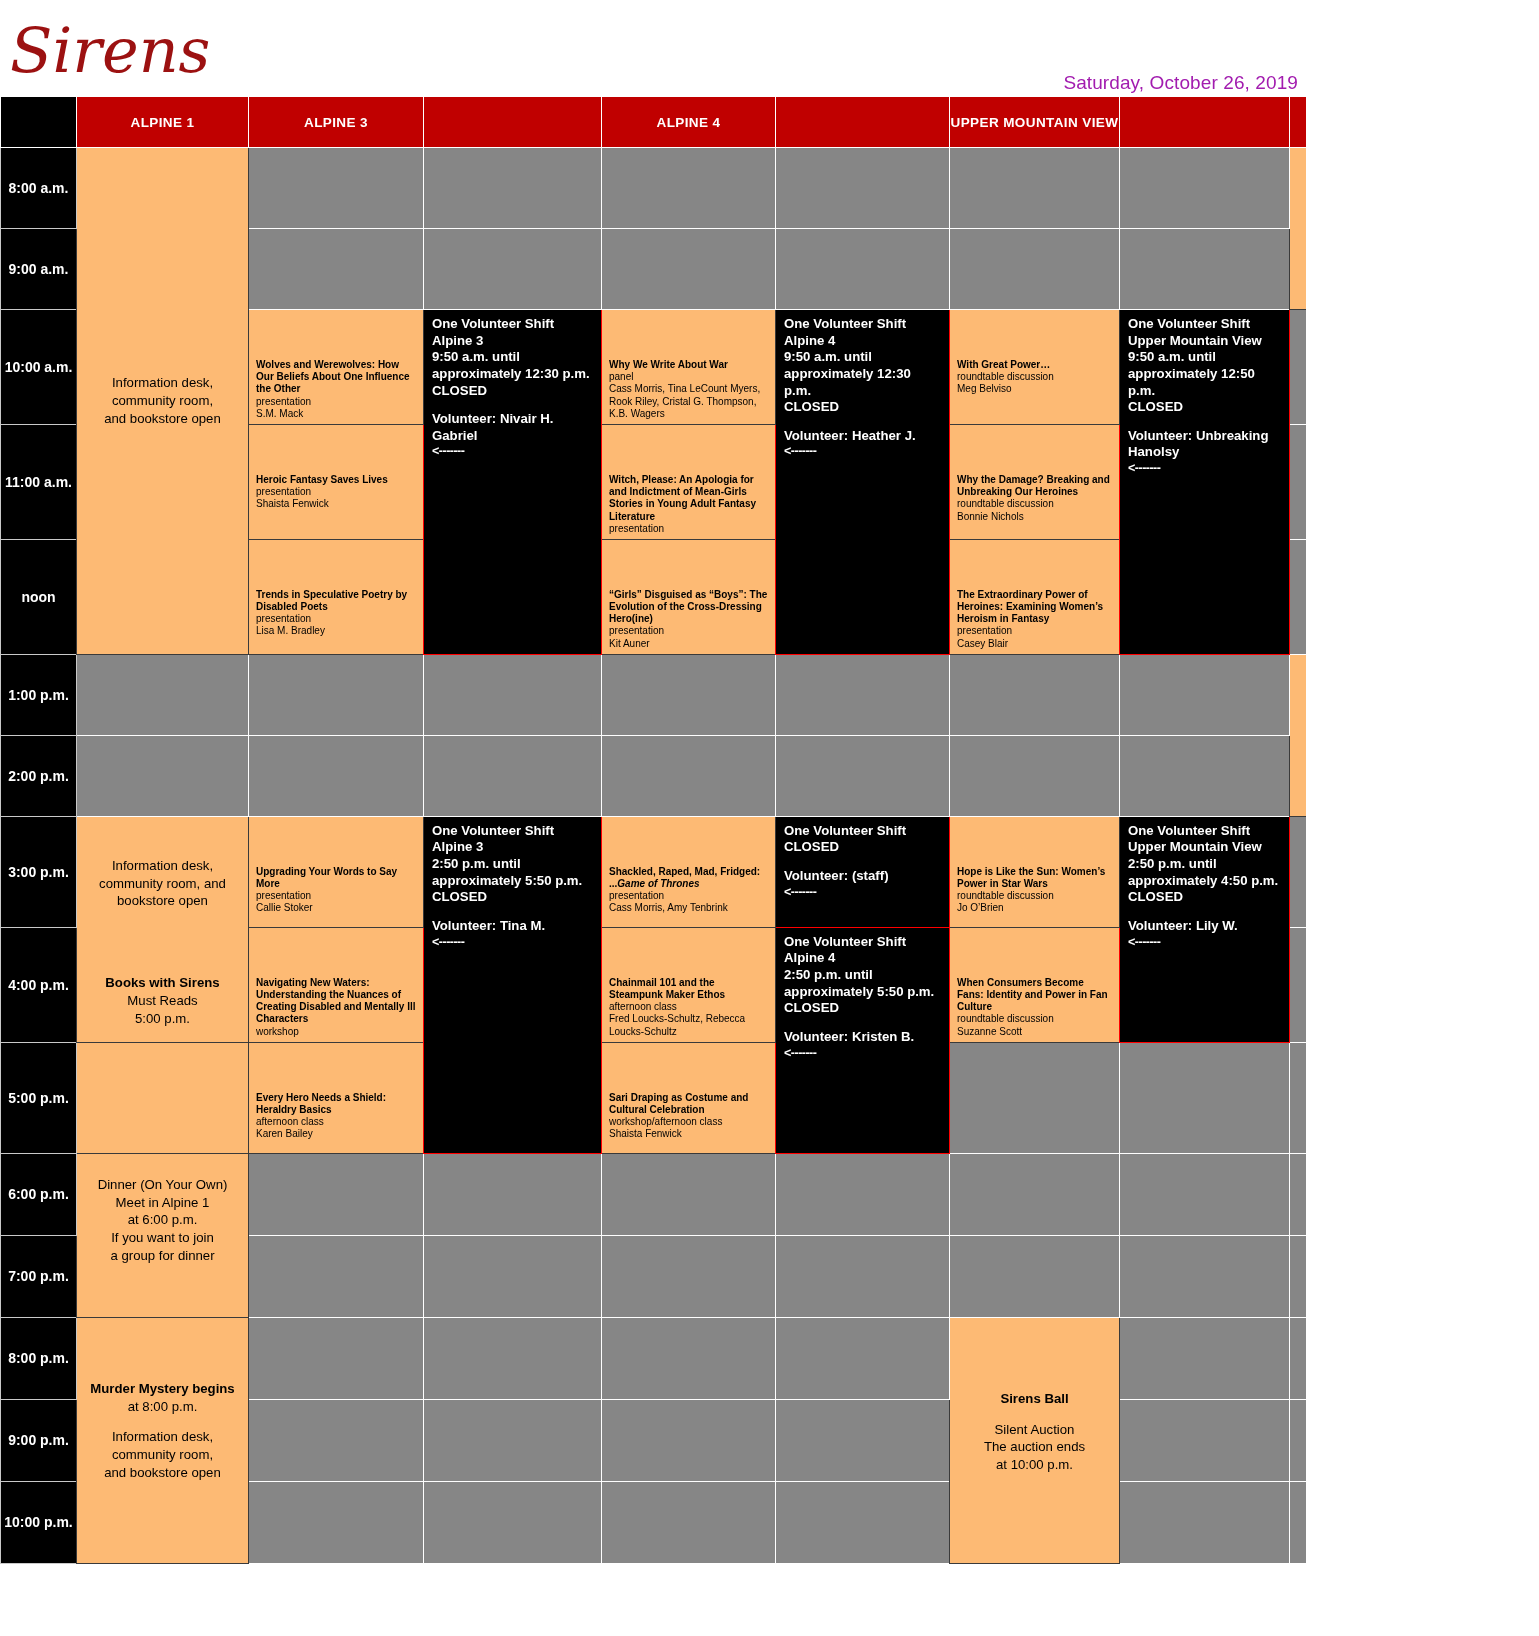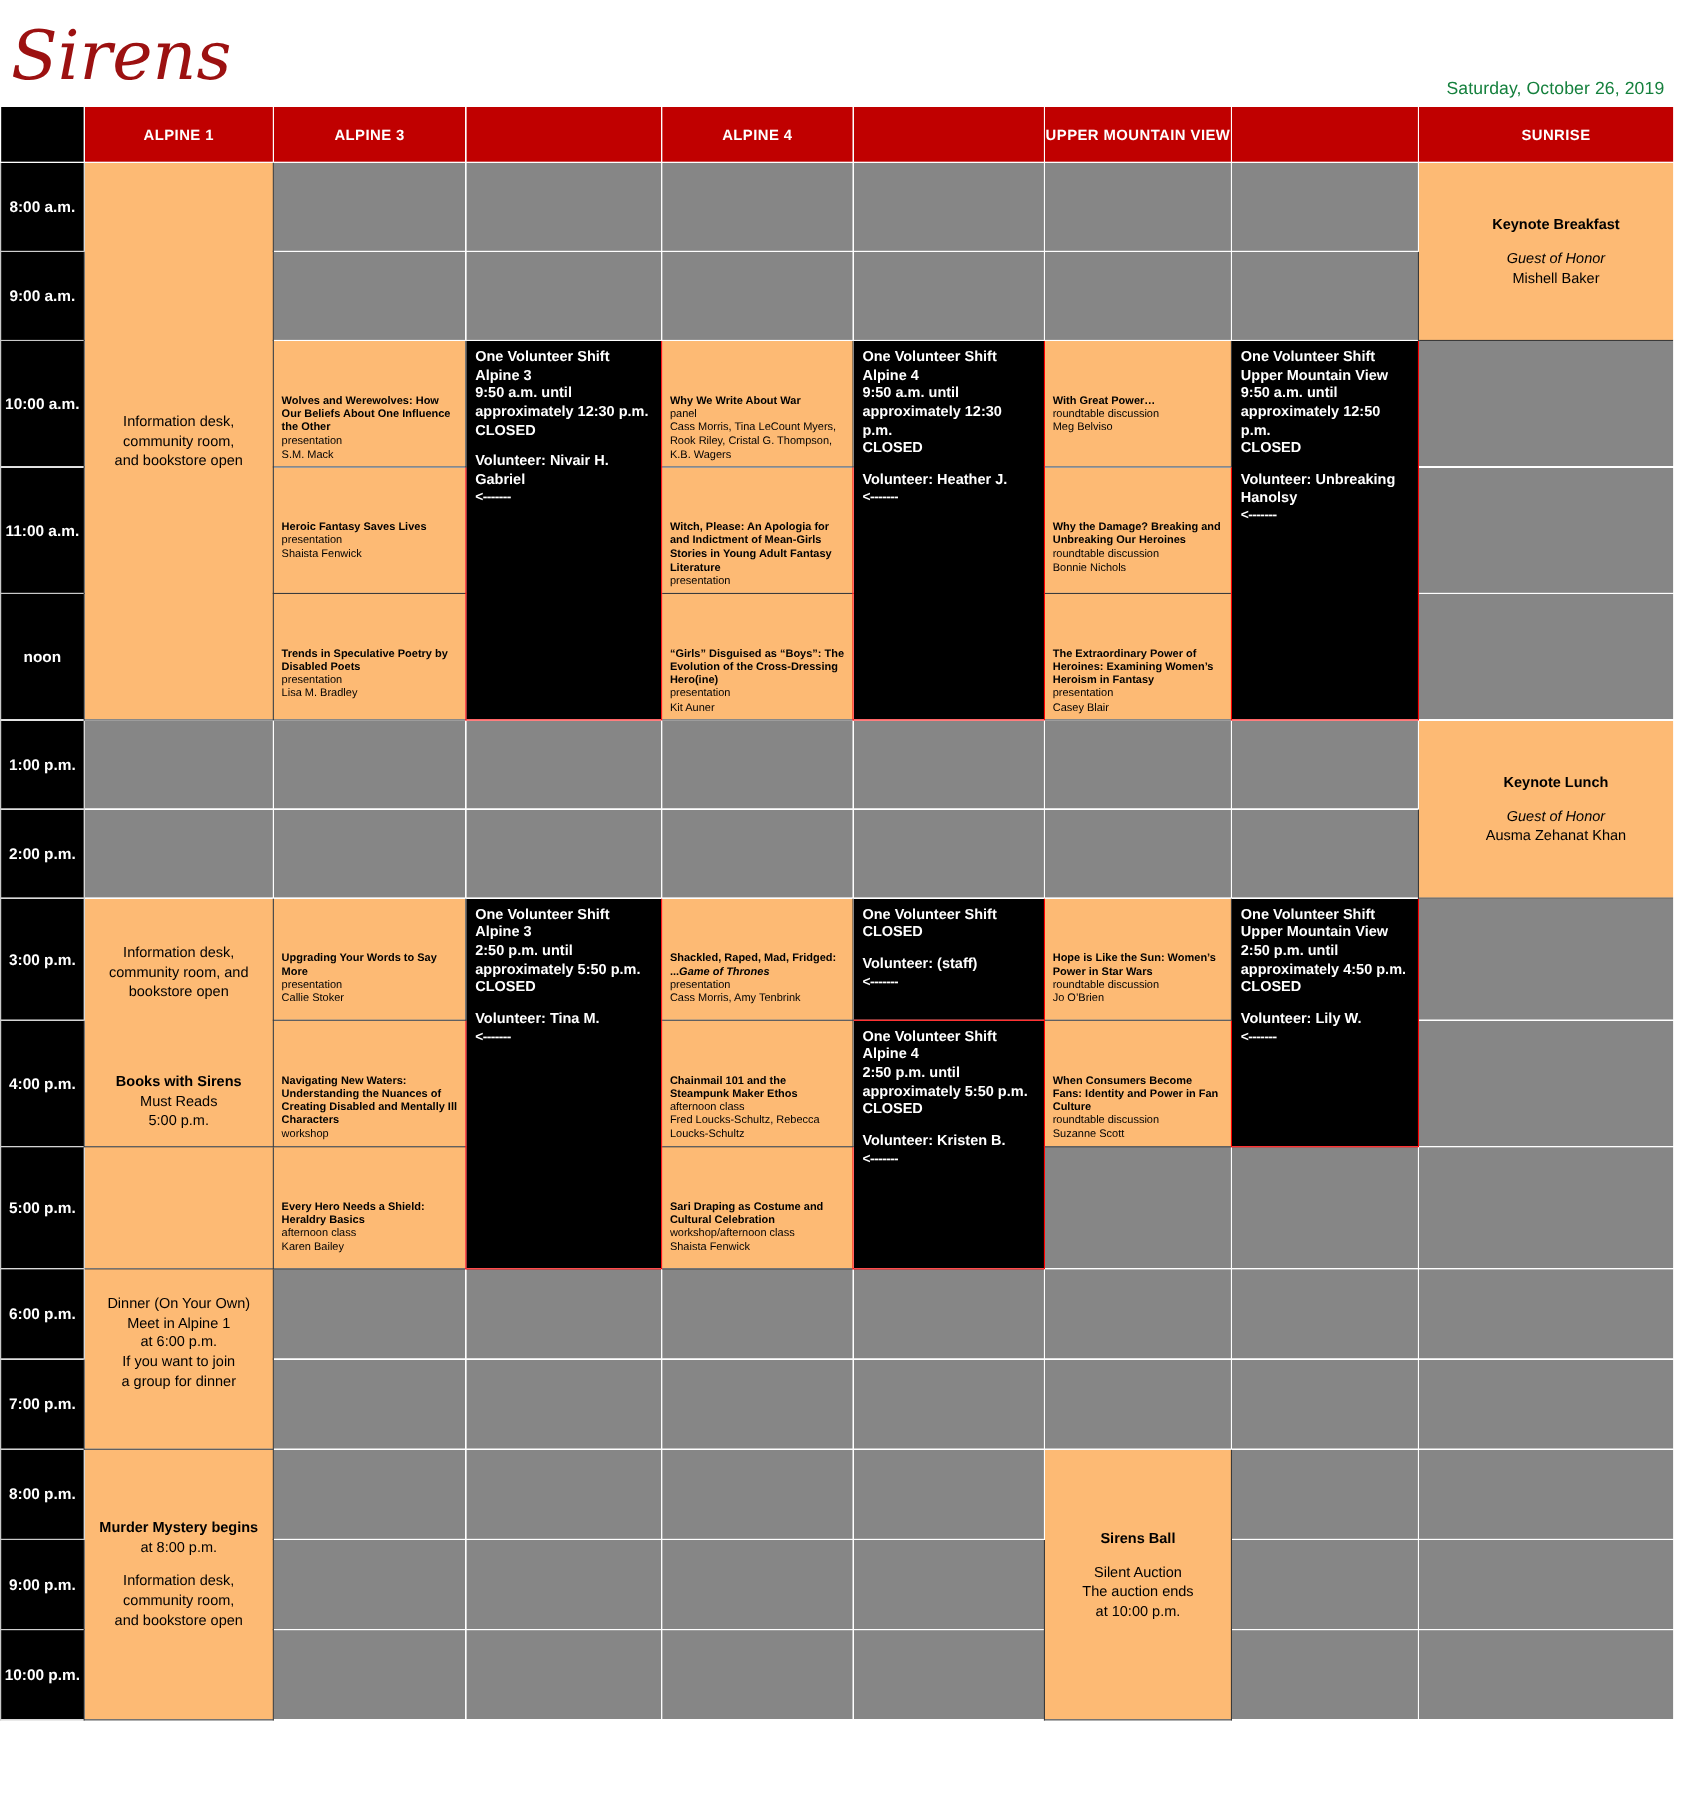--- a/index.html
+++ b/index.html
@@ -2,35 +2,35 @@
 <html><head>
 <meta charset="utf-8">
 <style>
   html,body{margin:0;padding:0;background:#fff;}
   body{
     font-family:"Liberation Sans", sans-serif;
     width:1539px;
     color:#000;
     -webkit-font-smoothing:antialiased;
   }
-  .page{position:relative;width:1521px;height:1636px;overflow:hidden;}
+  .page{position:relative;width:1306px;height:1636px;overflow:hidden;}
 
   
   .logo-wrap{position:absolute;left:8px;top:0px;width:230px;height:95px;}
   .logo-wrap svg{display:block;}
   .logo-text{
     font-family:"DejaVu Serif", serif;
     font-style:italic;
     font-size:62px;
     fill:#9c1111;
   }
 
   .date-line{
     position:absolute;right:8px;top:72px;
-    font-size:16px;color:#15803d;letter-spacing:.1px;
+    font-size:19px;color:#a21caf;letter-spacing:.1px;
     white-space:nowrap;
   }
 
   
   .grid{position:absolute;left:0;top:96px;width:1539px;}
   table.sched{border-collapse:collapse;table-layout:fixed;width:1539px;}
   table.sched td{
     vertical-align:top;
     padding:0;
     border:1px solid #ffffff;

